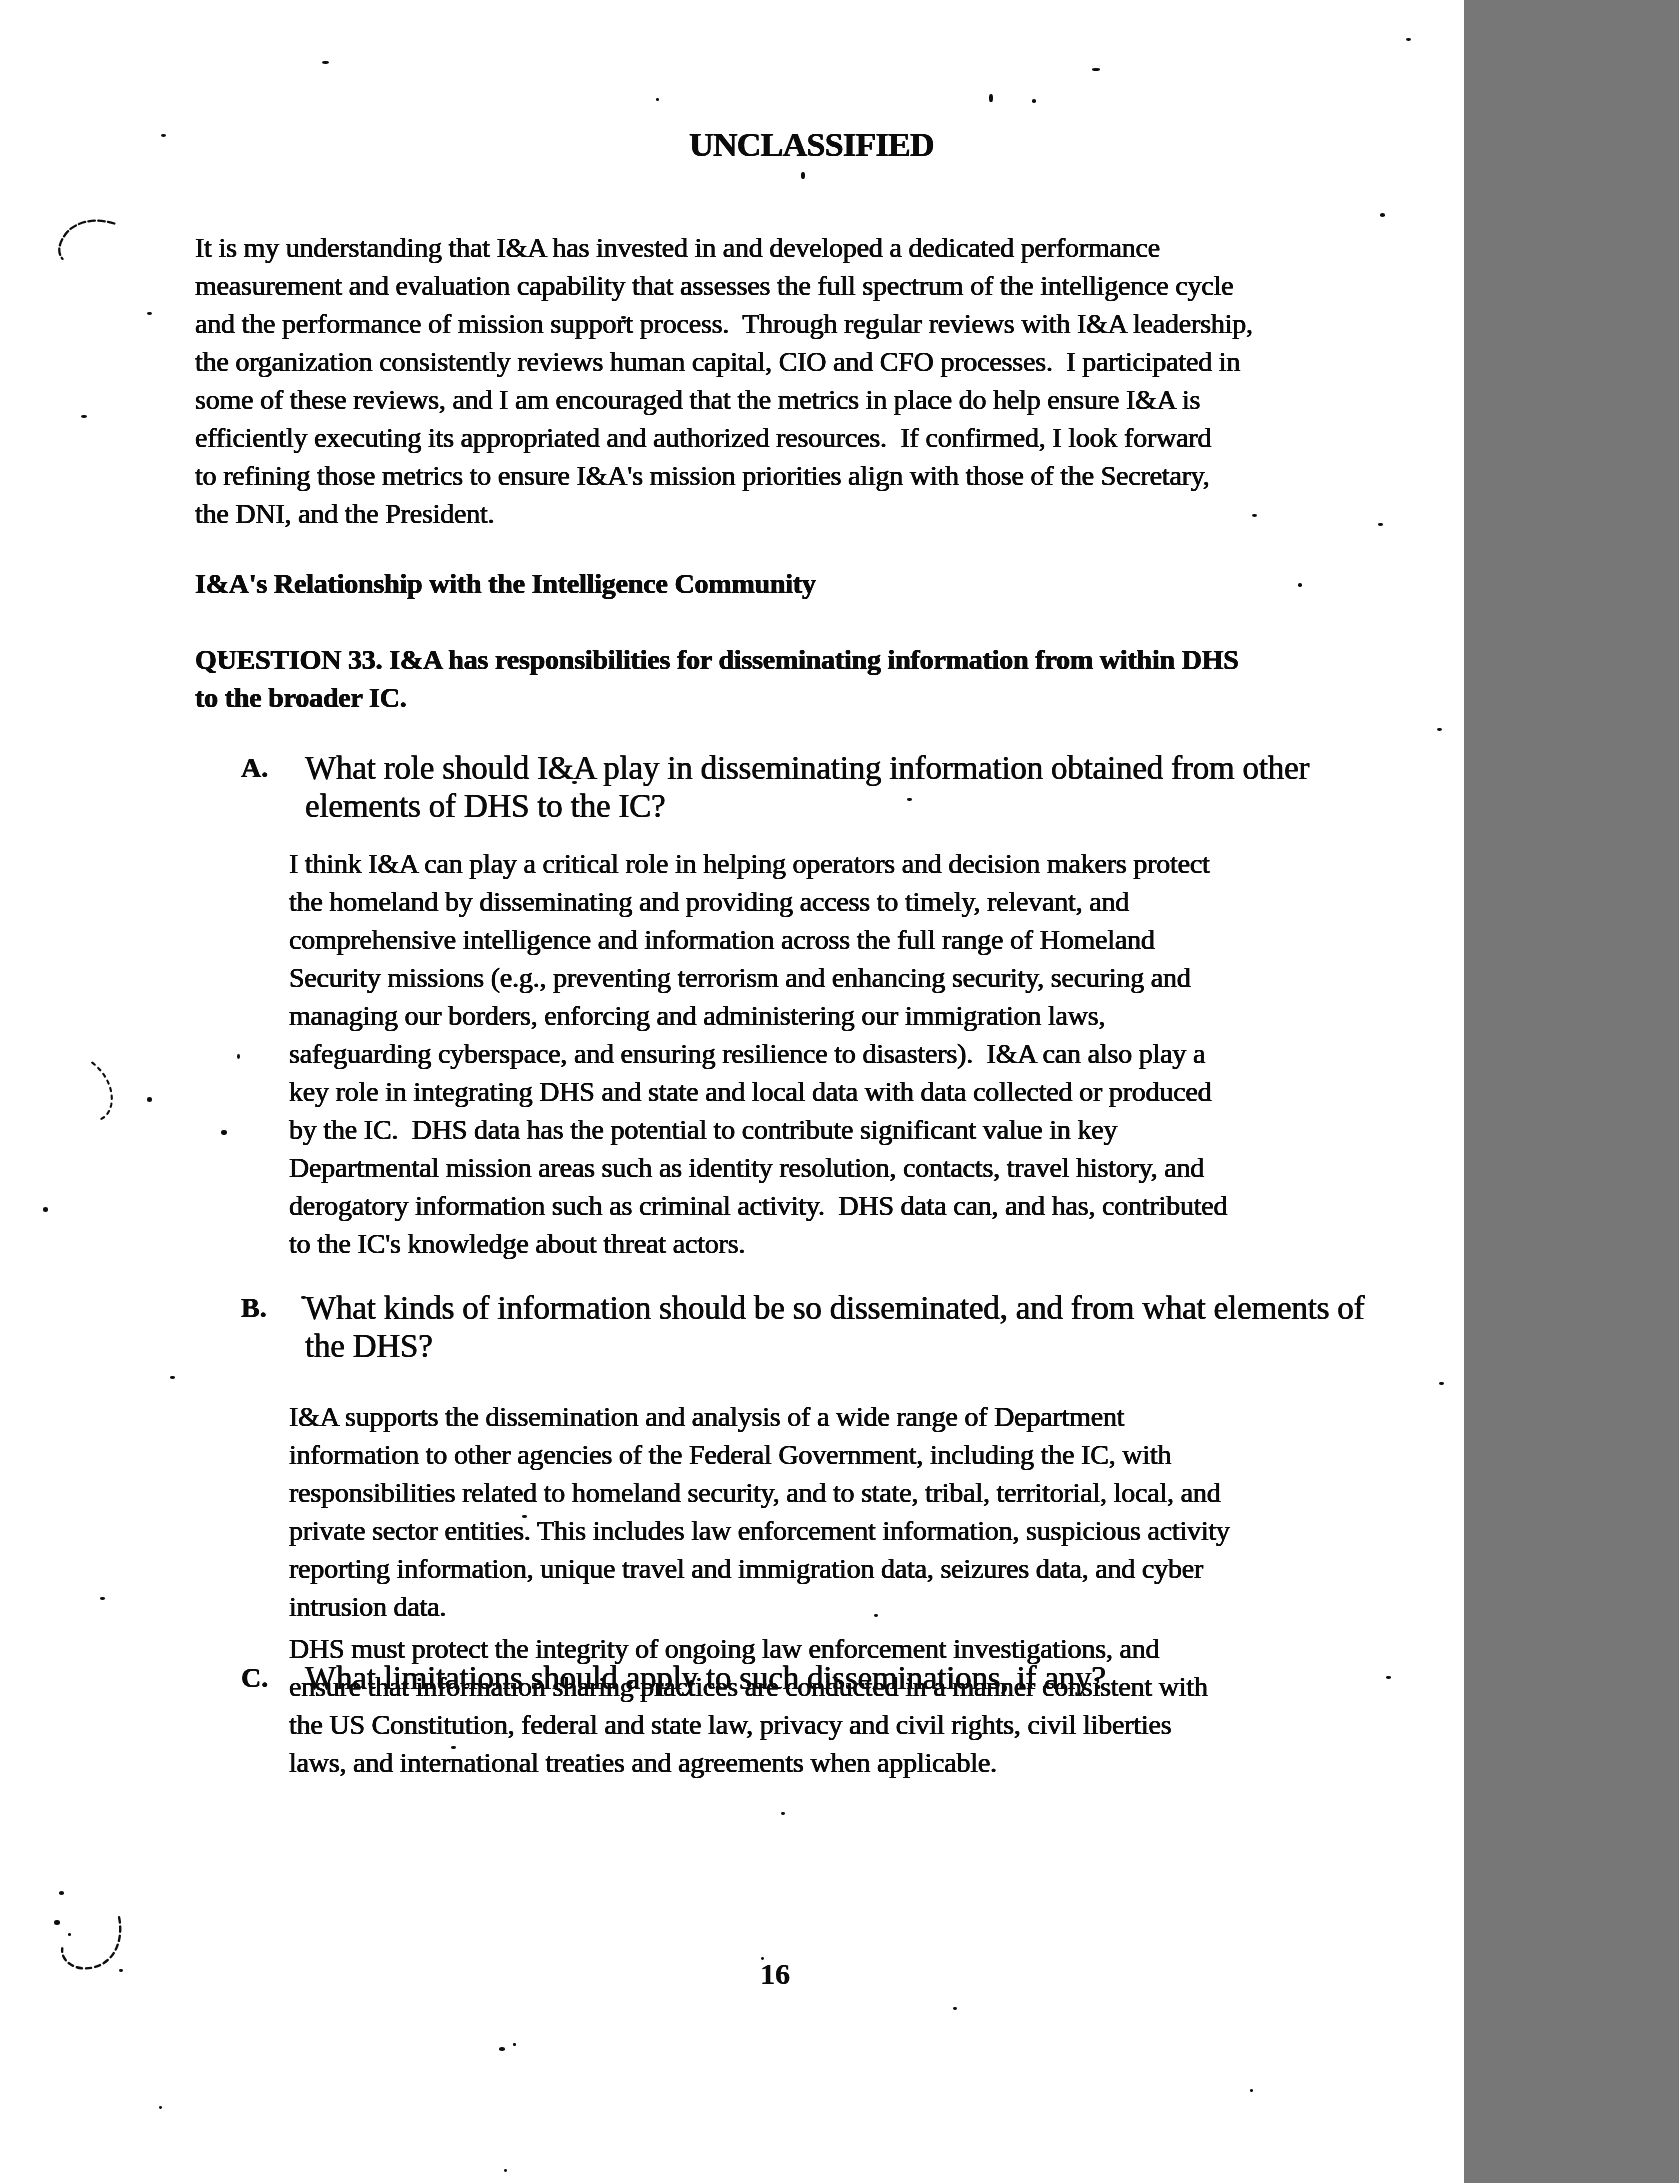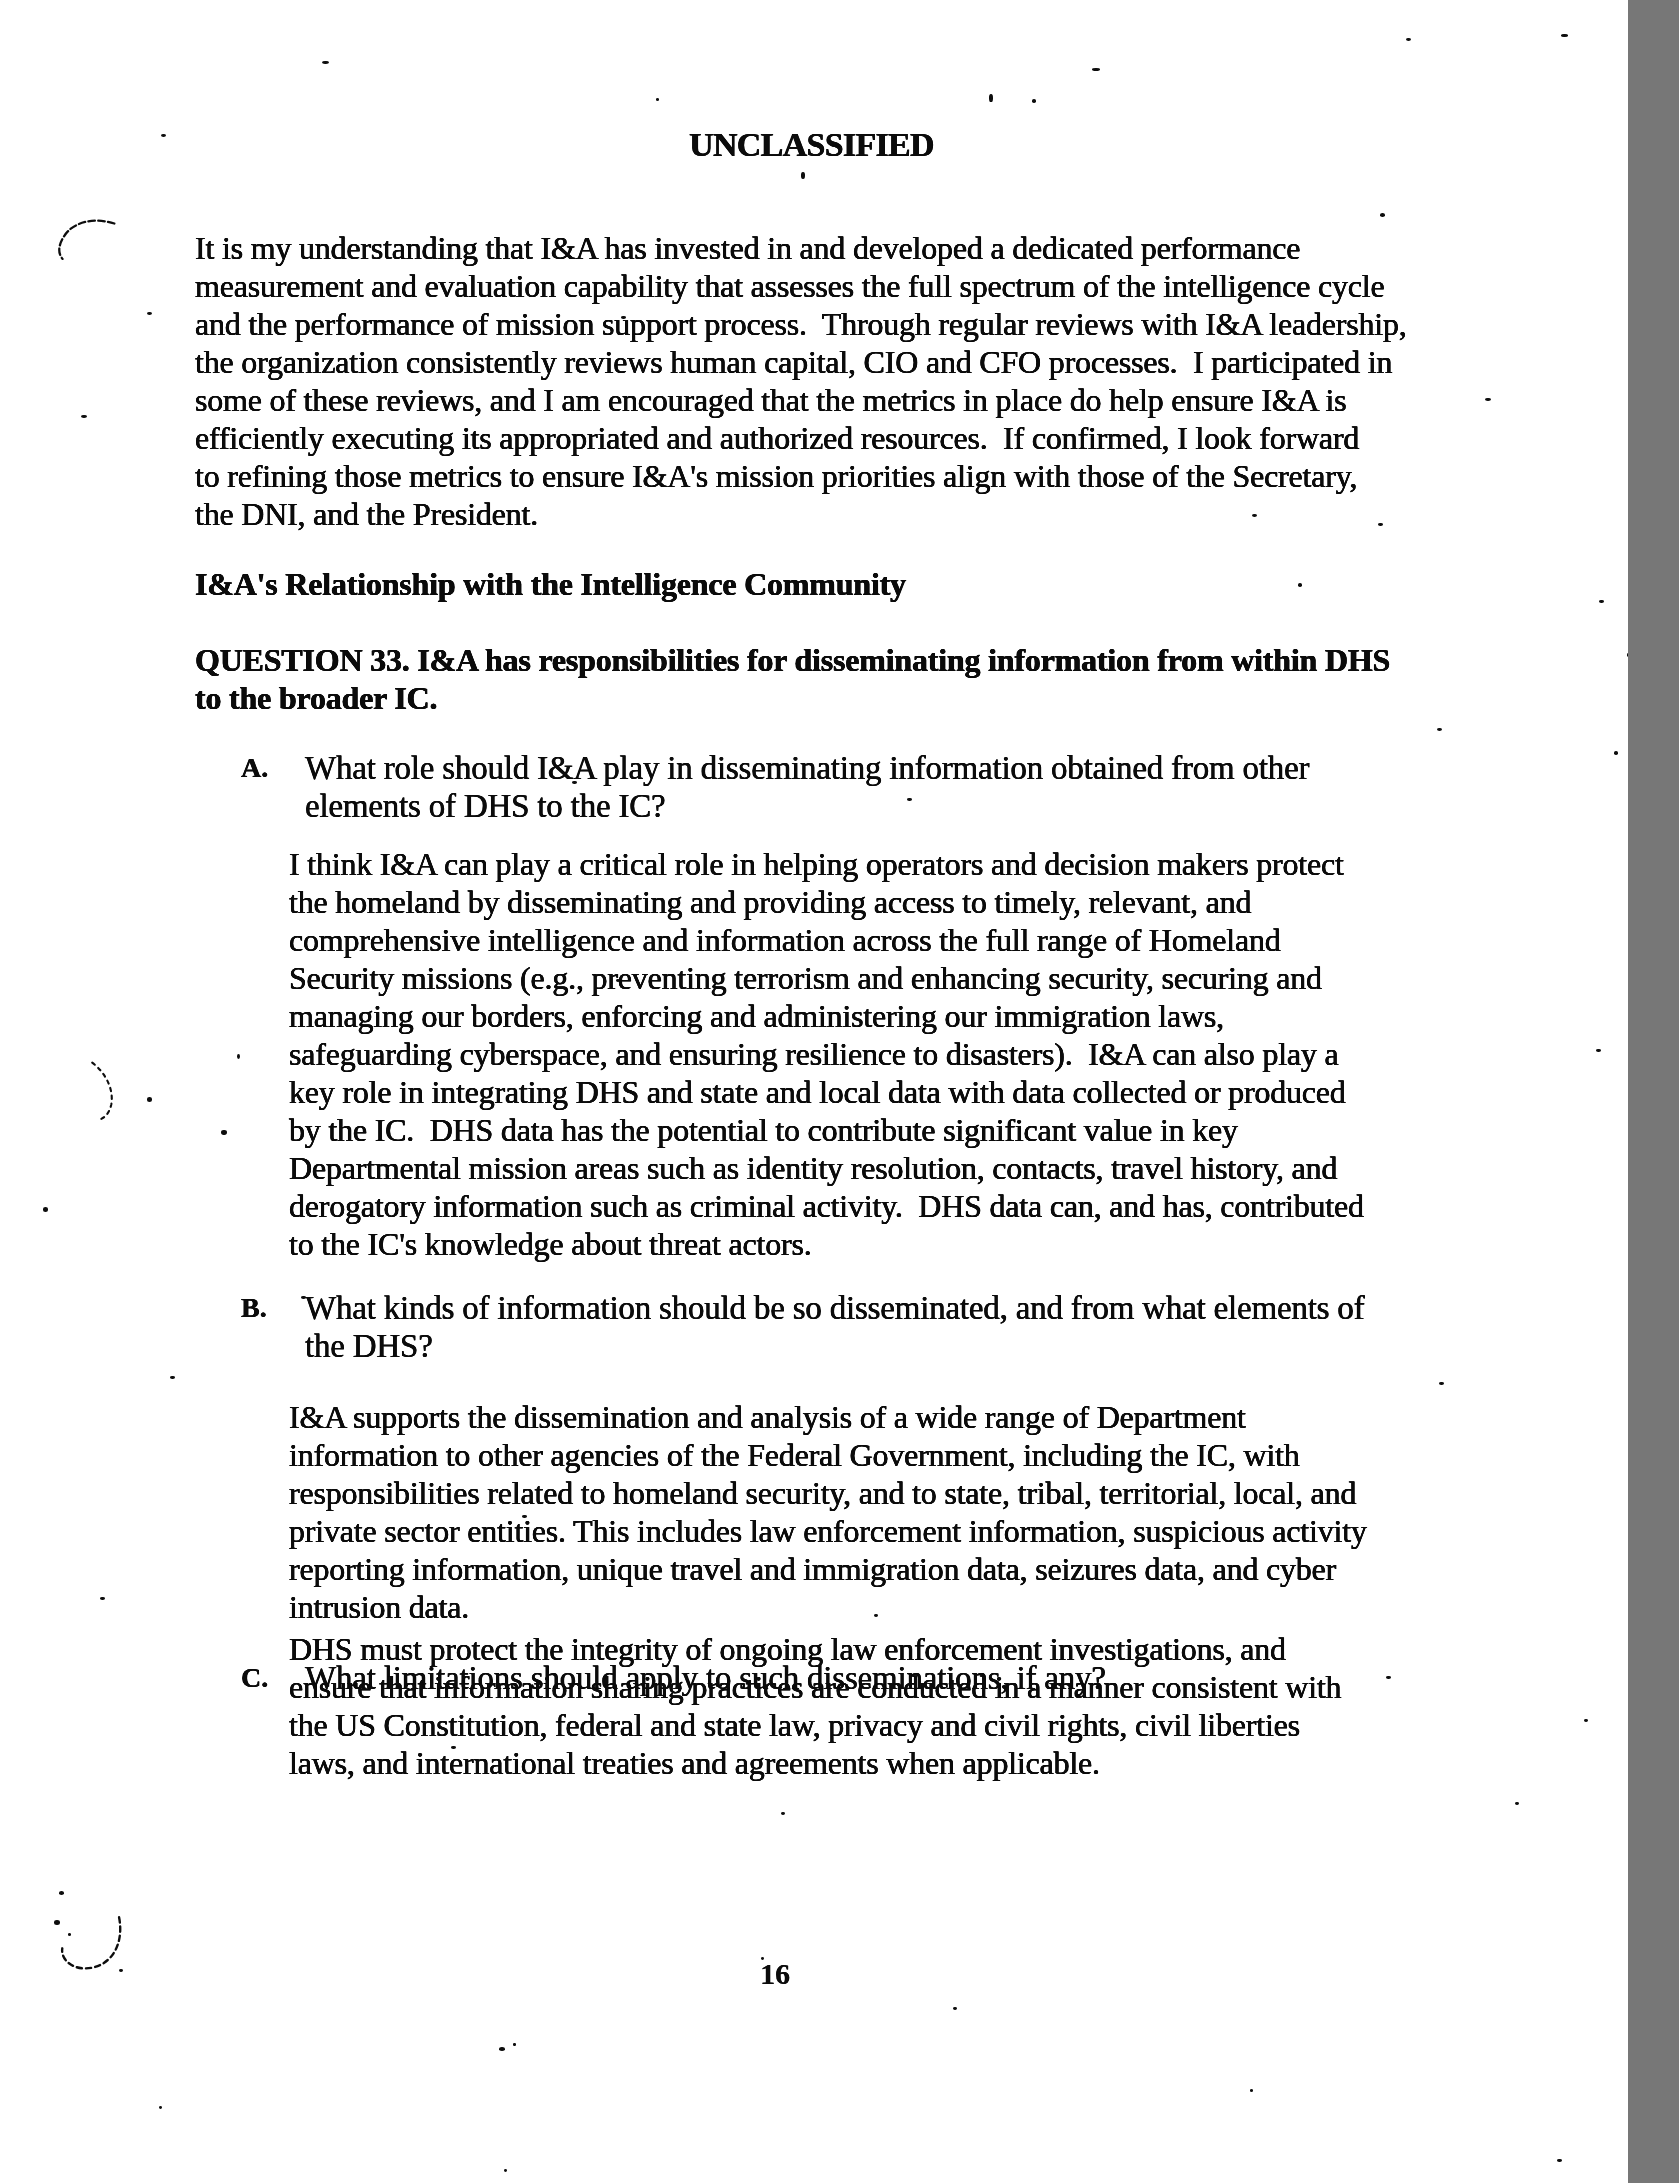--- a/index.html
+++ b/index.html
@@ -1,27 +1,27 @@
 <!DOCTYPE html>
 <html style="font-size:10.6px"><head>
 <meta charset="utf-8">
 <style>
   html,body{margin:0;padding:0;background:#777;}
   .page{
     position:relative;
-    width:1628px;height:2183px;
+    width:1464px;height:2183px;
     background:#ffffff;
     overflow:hidden;
     font-family:"Liberation Serif","DejaVu Serif",serif;
     color:#0b0b0b;
   }
   .txt{
     position:absolute;
     white-space:pre;
-    font-size:32px;
+    font-size:28px;
     line-height:38px;
     letter-spacing:-0.2px;
     text-shadow:0.3px 0 0 currentColor,-0.3px 0 0 currentColor,0 0.2px 0 currentColor;
   }
   .bold{font-weight:bold;}
   .header-line{
     position:absolute;
     top:127px;left:0;width:1623px;
     text-align:center;
     font-size:34px;line-height:36px;

